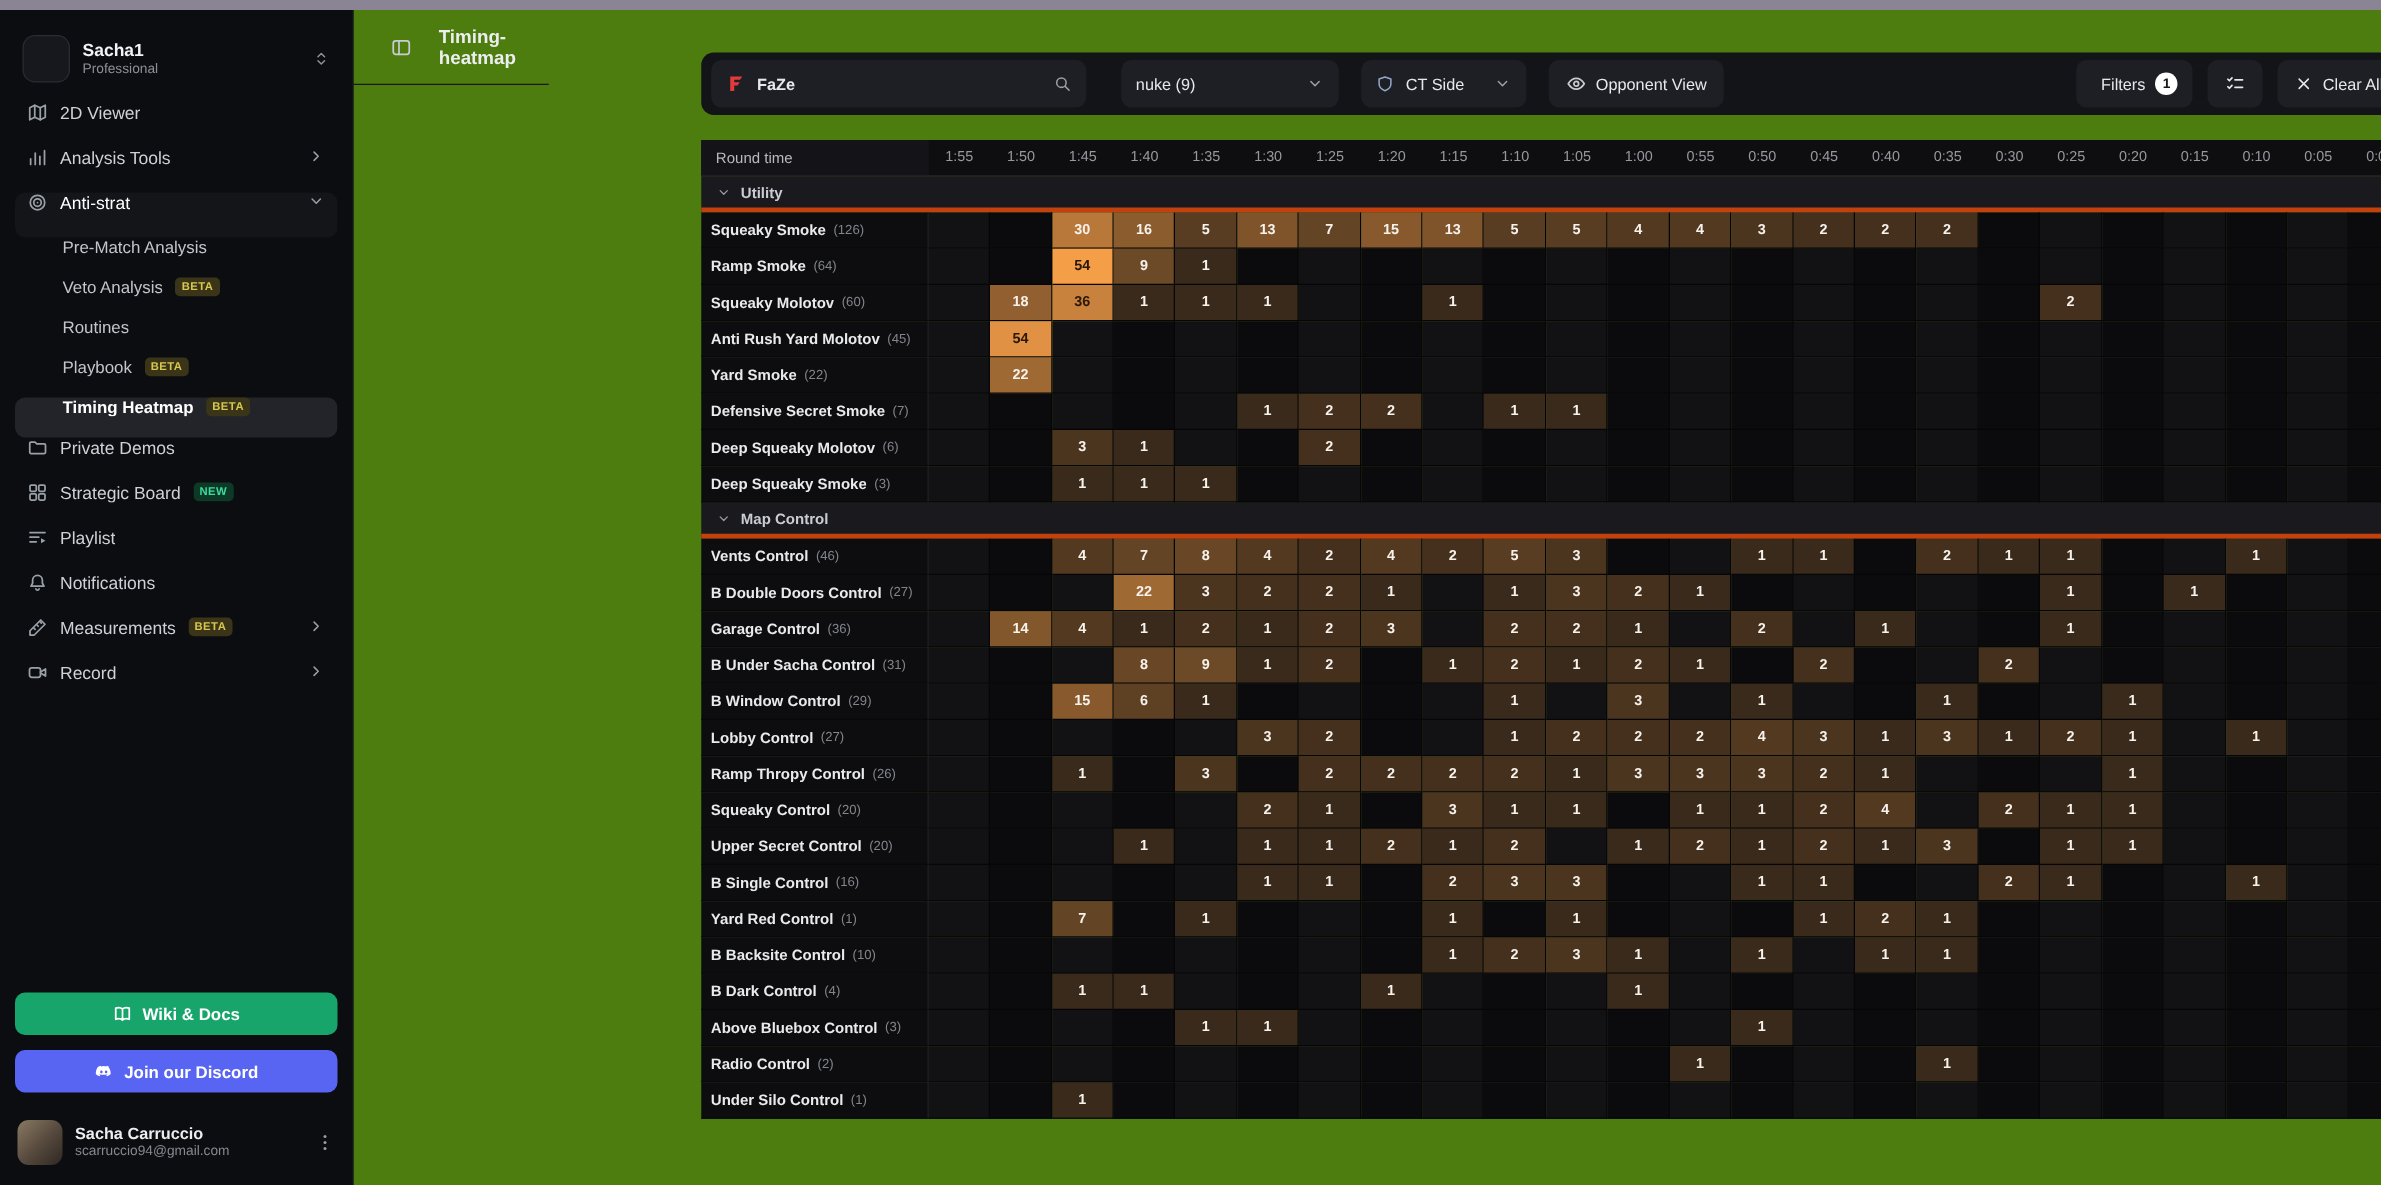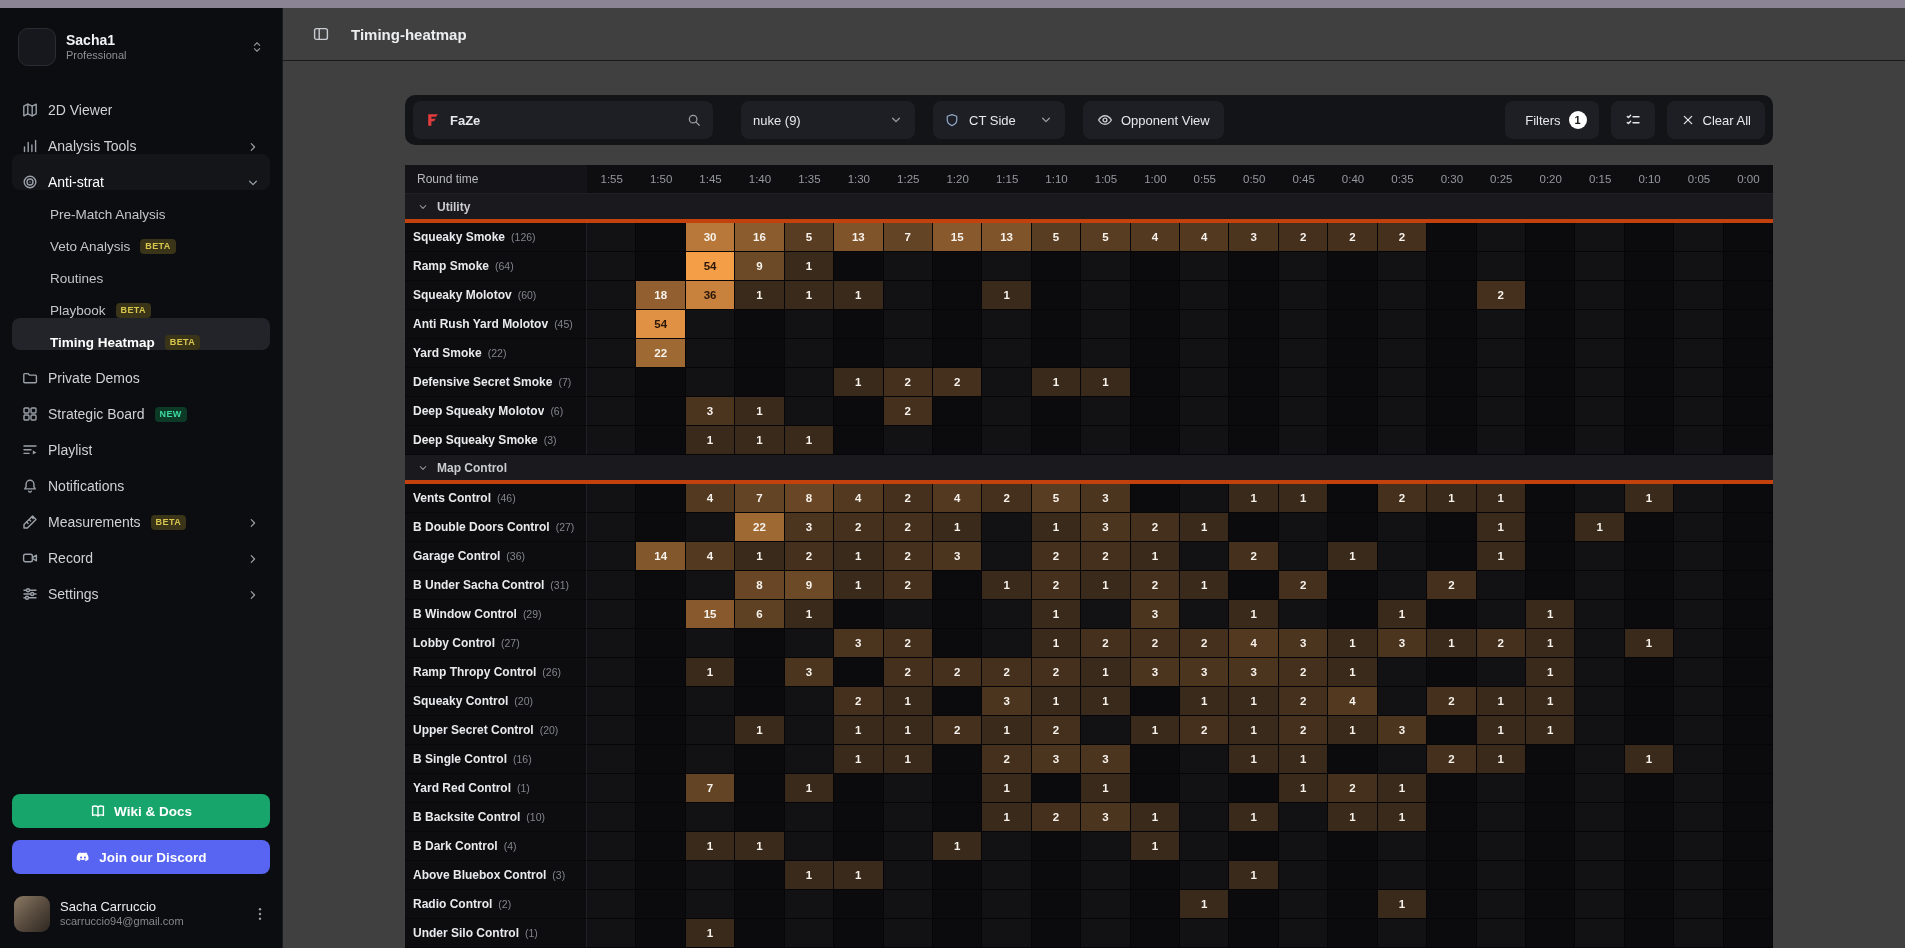--- a/index.html
+++ b/index.html
@@ -9,46 +9,46 @@
 
   
   .sidebar{width:283px;min-width:283px;background:#0c0d10;border-right:1px solid #1b1c20;display:flex;flex-direction:column;padding:12px 12px 14px}
   .workspace{display:flex;align-items:center;gap:10px;padding:8px 6px;border-radius:10px;cursor:pointer}
   .ws-avatar{width:38px;height:38px;border-radius:10px;background:#17181d;border:1px solid #2a2c33;display:flex;align-items:center;justify-content:center;color:#c3c6cc;flex:none}
   .ws-meta{flex:1;line-height:1.2;min-width:0}
   .ws-name{font-size:14px;font-weight:700;color:#f2f3f5}
   .ws-plan{font-size:11px;color:#8c8f96}
   .ws-chev{color:#8c8f96}
   .nav{flex:1;margin-top:8px;overflow:hidden}
-  .nav-item{height:36px;display:flex;align-items:flex-end;gap:10px;padding:0 10px;border-radius:8px;font-size:14px;color:#ced1d6;cursor:pointer}
+  .nav-item{height:36px;display:flex;align-items:flex-start;gap:10px;padding:0 10px;border-radius:8px;font-size:14px;color:#ced1d6;cursor:pointer}
   .nav-item .icn{color:#9aa0a8;flex:none}
   .nav-item .lbl{white-space:nowrap;overflow:hidden;text-overflow:ellipsis}
   .nav-item.active{color:#fff;background:#141519}
   .nav-item.sub{height:32px;padding-left:38px;font-size:13.5px;color:#c2c5cb}
   .nav-item.selected{background:#232429;color:#fff;font-weight:600}
   .nav-chev{margin-left:auto;color:#84888f}
   .badge{font-size:9px;font-weight:700;letter-spacing:.4px;padding:3px 5px;border-radius:4px;line-height:1;flex:none}
   .badge.beta{background:#3a3518;color:#d9c64e}
   .badge.new{background:#0d3a27;color:#3cdba0}
   .icn{display:inline-flex;align-items:center;justify-content:center}
   .icn svg{display:block;width:16px;height:16px}
   .icn-14 svg{width:14px;height:14px}
   .icn-12 svg{width:12px;height:12px}
 
   .side-foot{display:flex;flex-direction:column;gap:12px}
   .btn{height:34px;border:none;border-radius:8px;display:flex;align-items:center;justify-content:center;gap:8px;font-size:13.5px;font-weight:700;font-family:inherit;color:#fff;cursor:pointer;width:100%}
   .user-row{display:flex;align-items:center;gap:10px;margin-top:8px;padding:2px;cursor:pointer}
   .user-avatar{width:36px;height:36px;border-radius:9px;background:linear-gradient(135deg,#8a7a64 0%,#55483c 55%,#2e2822 100%);flex:none}
   .user-meta{flex:1;line-height:1.25;min-width:0}
-  .user-name{font-size:13px;font-weight:400;color:#ecedef}
+  .user-name{font-size:13px;font-weight:700;color:#ecedef}
   .user-email{font-size:11px;color:#85888f;white-space:nowrap;overflow:hidden;text-overflow:ellipsis}
   .dots{color:#9a9da3}
 
   
-  .main{flex:1;display:flex;flex-direction:column;background:#404040;min-width:0}
+  .main{flex:1;display:flex;flex-direction:row;background:#4d7c0f;min-width:0}
   .topbar{height:60px;display:flex;align-items:center;gap:18px;padding:0 26px;border-bottom:1px solid #19191d}
   .icon-btn{background:none;border:none;color:#c9ccd1;cursor:pointer;display:flex;align-items:center;justify-content:center;padding:4px}
   .page-title{font-size:15px;font-weight:600;color:#eceef0}
   .content{padding:34px 0 0 122px}
 
   
   .filterbar{width:1368px;background:#131418;border-radius:10px;padding:6px 8px;display:flex;align-items:center;gap:18px}
   .ctrl{height:38px;background:#1d1f24;border:none;border-radius:8px;display:flex;align-items:center;font-size:13px;color:#e6e8eb;font-family:inherit;cursor:pointer}
   .search{width:300px;padding:0 12px;gap:9px;margin-right:10px;cursor:text}
   .search .val{flex:1;font-weight:600;text-align:left;white-space:nowrap;overflow:hidden}
@@ -215,36 +215,20 @@
           </span>
         </div>
         <div class="nav-item">
           <span class="icn">
             <svg viewBox="0 0 16 16" xmlns="http://www.w3.org/2000/svg">
               <rect x="1.6" y="4.2" width="8.8" height="7.6" rx="1.8" stroke="currentColor" stroke-width="1.4" stroke-linecap="round" stroke-linejoin="round" fill="none"></rect>
               <path d="M10.4 7.6l4-2.4v5.6l-4-2.4" stroke="currentColor" stroke-width="1.4" stroke-linecap="round" stroke-linejoin="round" fill="none"></path>
             </svg>
           </span>
           <span class="lbl">Record</span>
-          <span class="icn icn-14 nav-chev">
-            <svg viewBox="0 0 16 16" xmlns="http://www.w3.org/2000/svg">
-              <path d="M6 4.2 9.8 8 6 11.8" stroke="currentColor" stroke-width="1.4" stroke-linecap="round" stroke-linejoin="round" fill="none"></path>
-            </svg>
-          </span>
-        </div>
-        <div class="nav-item">
-          <span class="icn">
-            <svg viewBox="0 0 16 16" xmlns="http://www.w3.org/2000/svg">
-              <path d="M2 4.2h12M2 8h12M2 11.8h12" stroke="currentColor" stroke-width="1.4" stroke-linecap="round" stroke-linejoin="round" fill="none"></path>
-              <circle cx="6" cy="4.2" r="1.5" fill="#0c0d10" stroke="currentColor" stroke-width="1.4" stroke-linecap="round" stroke-linejoin="round"></circle>
-              <circle cx="10.2" cy="8" r="1.5" fill="#0c0d10" stroke="currentColor" stroke-width="1.4" stroke-linecap="round" stroke-linejoin="round"></circle>
-              <circle cx="5" cy="11.8" r="1.5" fill="#0c0d10" stroke="currentColor" stroke-width="1.4" stroke-linecap="round" stroke-linejoin="round"></circle>
-            </svg>
-          </span>
-          <span class="lbl">Settings</span>
           <span class="icn icn-14 nav-chev">
             <svg viewBox="0 0 16 16" xmlns="http://www.w3.org/2000/svg">
               <path d="M6 4.2 9.8 8 6 11.8" stroke="currentColor" stroke-width="1.4" stroke-linecap="round" stroke-linejoin="round" fill="none"></path>
             </svg>
           </span>
         </div>
       </nav>
 
     <div class="side-foot">
       <button class="btn" style="background: rgb(23, 165, 107);">

